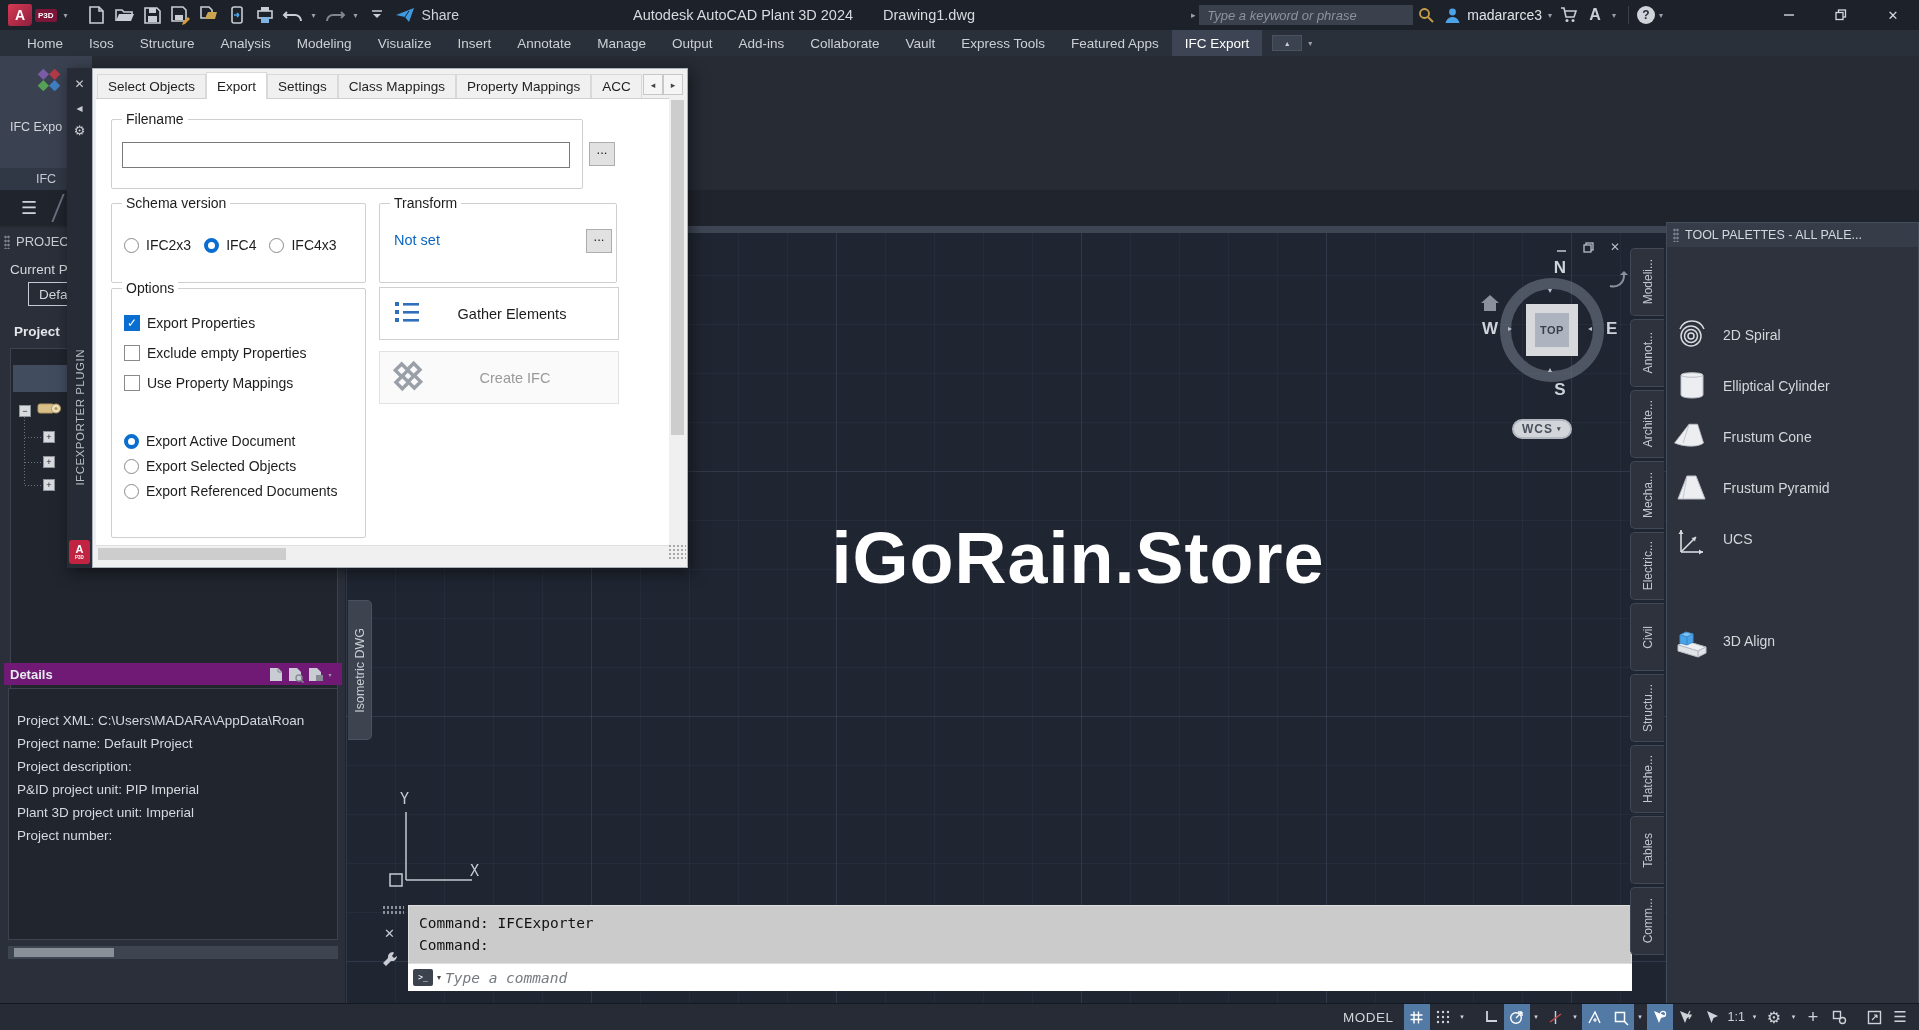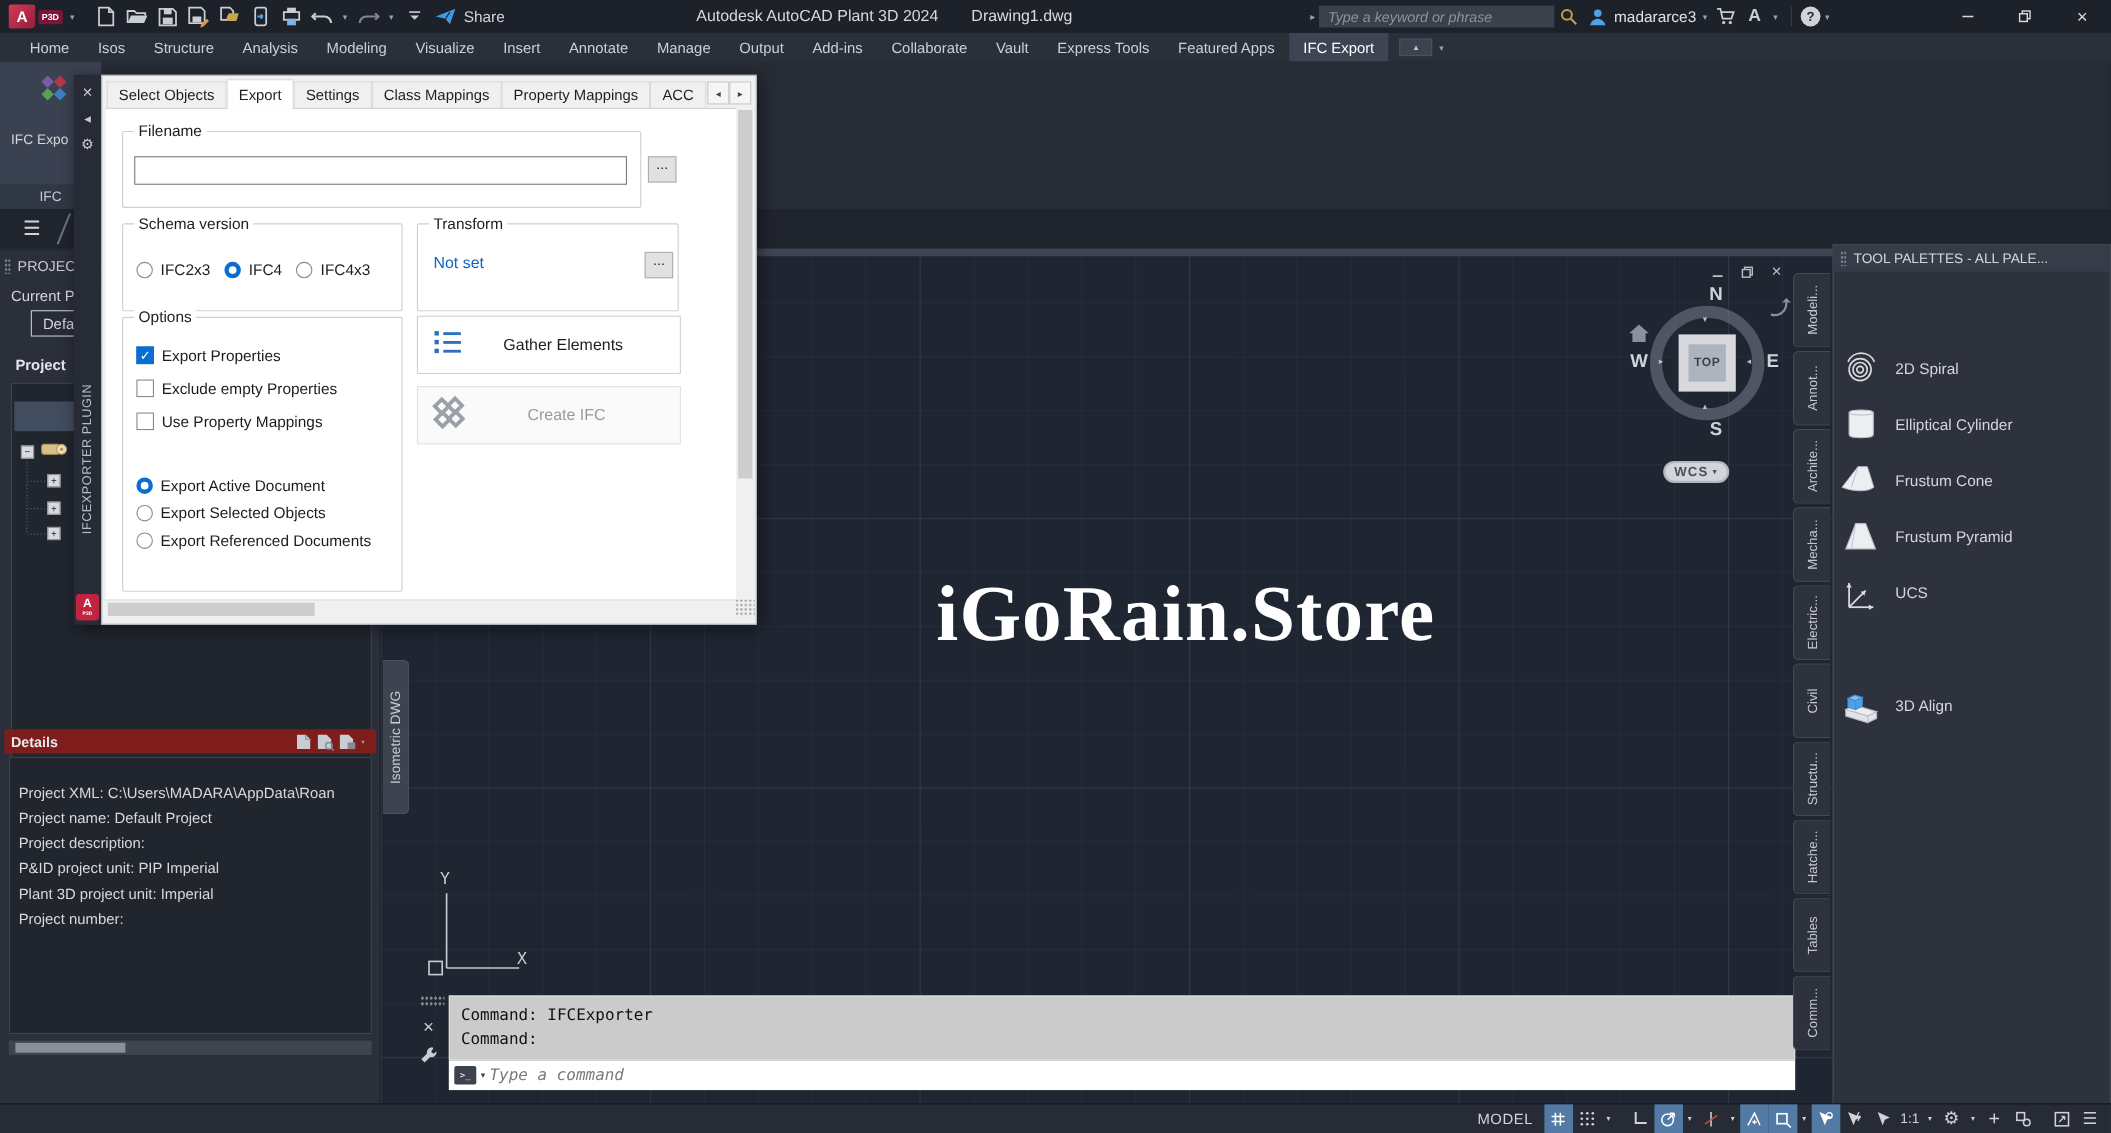--- a/index.html
+++ b/index.html
@@ -60,21 +60,21 @@
   .canvas { position:absolute; left:346px; top:226px; width:1573px; height:777px;
     background-color:#1f2531;
     background-image:
       linear-gradient(rgba(125,140,170,0.07) 1px, transparent 1px),
       linear-gradient(90deg, rgba(125,140,170,0.07) 1px, transparent 1px),
       linear-gradient(rgba(125,140,170,0.13) 1px, transparent 1px),
       linear-gradient(90deg, rgba(125,140,170,0.13) 1px, transparent 1px);
     background-size: 49px 49px, 49px 49px, 245px 245px, 245px 245px; }
   .canvas-topstrip { position:absolute; left:346px; top:226px; width:1573px; height:7px; background:#3e4654; }
   .watermark { position:absolute; left:1078px; top:558px; transform:translate(-50%,-50%);
-    font-family:Liberation Serif, serif; font-weight:bold; font-size:72px; color:#ffffff; white-space:nowrap; letter-spacing:1px; }
+    font-family:Liberation Sans, sans-serif; font-weight:bold; font-size:72px; color:#ffffff; white-space:nowrap; letter-spacing:1px; }
   .wincontrols { position:absolute; left:1552px; top:238px; display:flex; gap:9px; color:#b9bec6; }
   .wincontrols span { width:18px; height:18px; display:flex; align-items:center; justify-content:center; font-size:12px; }
 
   
   .viewcube { position:absolute; left:1478px; top:262px; width:164px; height:185px; }
   .vc-ring { position:absolute; left:22px; top:16px; width:104px; height:104px; border-radius:50%;
     border:11px solid rgba(108,116,132,0.62); }
   .vc-top { position:absolute; left:48px; top:42px; width:52px; height:52px; background:#d7d9dd;
     display:flex; align-items:center; justify-content:center; }
   .vc-top-inner { width:34px; height:34px; background:#aeb4bf; display:flex; align-items:center; justify-content:center;
@@ -107,21 +107,21 @@
     font-size:13.5px; color:#d4d7dc; white-space:nowrap; }
   .pm-tab { position:absolute; left:14px; top:96px; font-size:13.5px; font-weight:bold; color:#e4e7ea; }
   .pm-tree { position:absolute; left:10px; top:120px; width:328px; height:440px; background:#20252e; border:1px solid #3c434f; }
   .tree-sel { position:absolute; left:2px; top:16px; width:130px; height:27px; background:#414c5e; }
   .tree-box { position:absolute; width:12px; height:12px; background:#d8dade; border:1px solid #8d939c;
     color:#20252e; font-size:9px; line-height:10px; text-align:center; }
   .tree-vline { position:absolute; left:13px; top:68px; width:1px; height:68px;
     background-image:linear-gradient(#6a7180 1px, transparent 1px); background-size:1px 3px; }
   .tree-hstub { position:absolute; width:16px; height:1px;
     background-image:linear-gradient(90deg,#6a7180 1px, transparent 1px); background-size:3px 1px; }
-  .pm-details-hdr { position:absolute; left:4px; top:435px; width:338px; height:22px; background:#7f1d1d;
+  .pm-details-hdr { position:absolute; left:4px; top:435px; width:338px; height:22px; background:#701a75;
     display:flex; align-items:center; padding:0 6px; }
   .pm-details-hdr .t { font-size:13px; font-weight:bold; color:#e8eaee; flex:1; }
   .dicon { width:17px; height:16px; margin-left:3px; color:#c9cdd3; display:flex; align-items:center; justify-content:center; }
   .pm-details { position:absolute; left:8px; top:460px; width:330px; height:252px; background:#20252e;
     border:1px solid #3c434f; padding:20px 8px; overflow:hidden; }
   .dline { font-size:13.5px; color:#d6d9de; line-height:23px; white-space:nowrap; }
   .pm-hscroll { position:absolute; left:8px; top:718px; width:330px; height:13px; background:#3f4550; }
   .pm-hthumb { position:absolute; left:6px; top:2px; width:100px; height:9px; background:#8a9098; }
 
   

